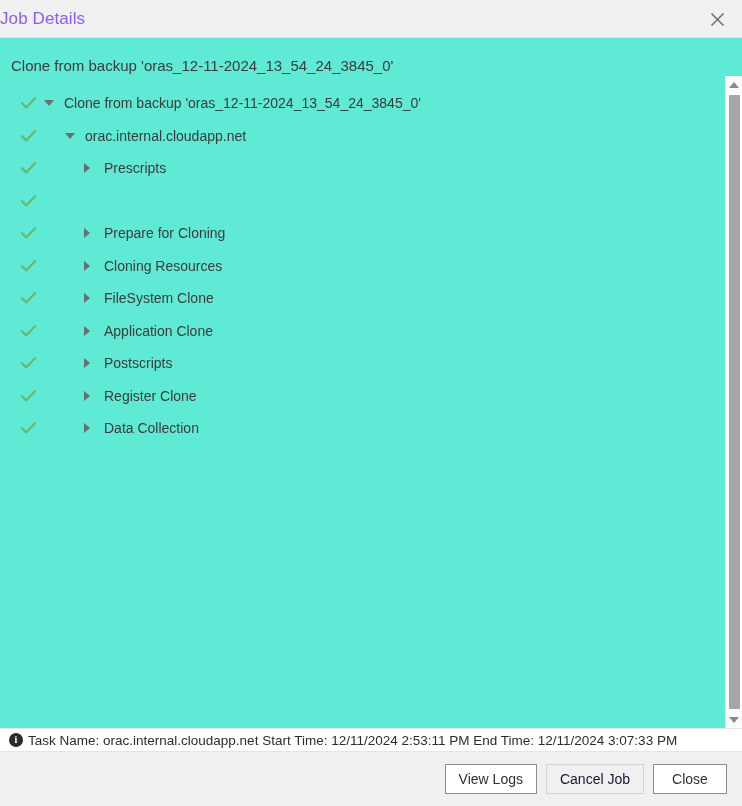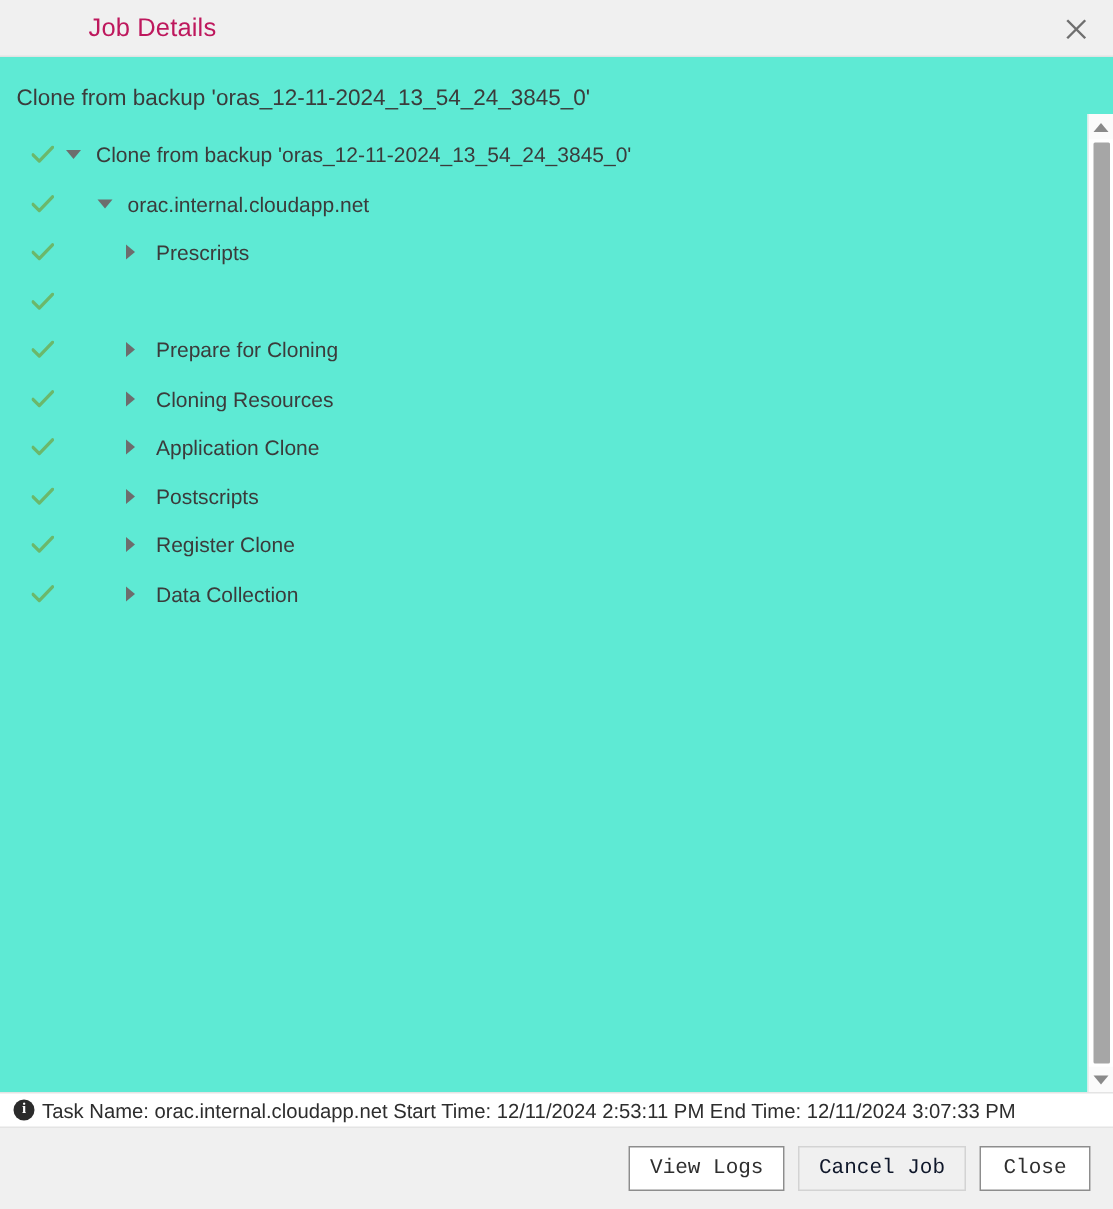--- a/index.html
+++ b/index.html
@@ -32,25 +32,23 @@
     position: relative;
     height: 38px;
     background: #f0f0f0;
     border-bottom: 1px solid #e2e2e2;
     display: flex;
     align-items: center;
     flex: 0 0 auto;
   }
   .title-text {
     font-size: 17px;
-    color: #be185d;
-    padding-left: 11px;
+    color: #8b5cf6;
     line-height: 1;
     letter-spacing: 0.1px;
-    margin-left: 48px;
   }
   .close-btn {
     position: absolute;
     right: 8px;
     top: 0;
     height: 38px;
     width: 34px;
     display: flex;
     align-items: center;
     justify-content: center;
@@ -224,21 +222,21 @@
     justify-content: flex-end;
     padding-right: 15px;
     gap: 9px;
   }
   .btn {
     min-width: 74px;
     height: 30px;
     padding: 0 13px;
     background: #ffffff;
     border: 1px solid #8d8d8d;
-    font-family: Liberation Mono, monospace;
+    font-family: Liberation Sans, sans-serif;
     font-size: 14px;
     color: #2f2f2f;
     cursor: pointer;
     line-height: 28px;
   }
   .btn.disabled {
     color: #0f172a;
     border-color: #d3d3d3;
     background: #f0f0f0;
     cursor: default;
@@ -337,20 +335,33 @@
         <div class="tree-row lvl-2">
           <span class="check">
             <svg width="15" height="12" viewBox="0 0 15 12">
               <path d="M1 6.2 L5.2 10.4 L14 1.2" fill="none" stroke="#6bb86b" stroke-width="2.2" stroke-linecap="round" stroke-linejoin="round"></path>
             </svg>
           </span>
           <span class="node">
             <span class="twisty">
               <span class="tri-right"></span>
             </span>
+            <span class="node-label">FileSystem Clone</span>
+          </span>
+        </div>
+        <div class="tree-row lvl-2">
+          <span class="check">
+            <svg width="15" height="12" viewBox="0 0 15 12">
+              <path d="M1 6.2 L5.2 10.4 L14 1.2" fill="none" stroke="#6bb86b" stroke-width="2.2" stroke-linecap="round" stroke-linejoin="round"></path>
+            </svg>
+          </span>
+          <span class="node">
+            <span class="twisty">
+              <span class="tri-right"></span>
+            </span>
             <span class="node-label">Application Clone</span>
           </span>
         </div>
         <div class="tree-row lvl-2">
           <span class="check">
             <svg width="15" height="12" viewBox="0 0 15 12">
               <path d="M1 6.2 L5.2 10.4 L14 1.2" fill="none" stroke="#6bb86b" stroke-width="2.2" stroke-linecap="round" stroke-linejoin="round"></path>
             </svg>
           </span>
           <span class="node">

